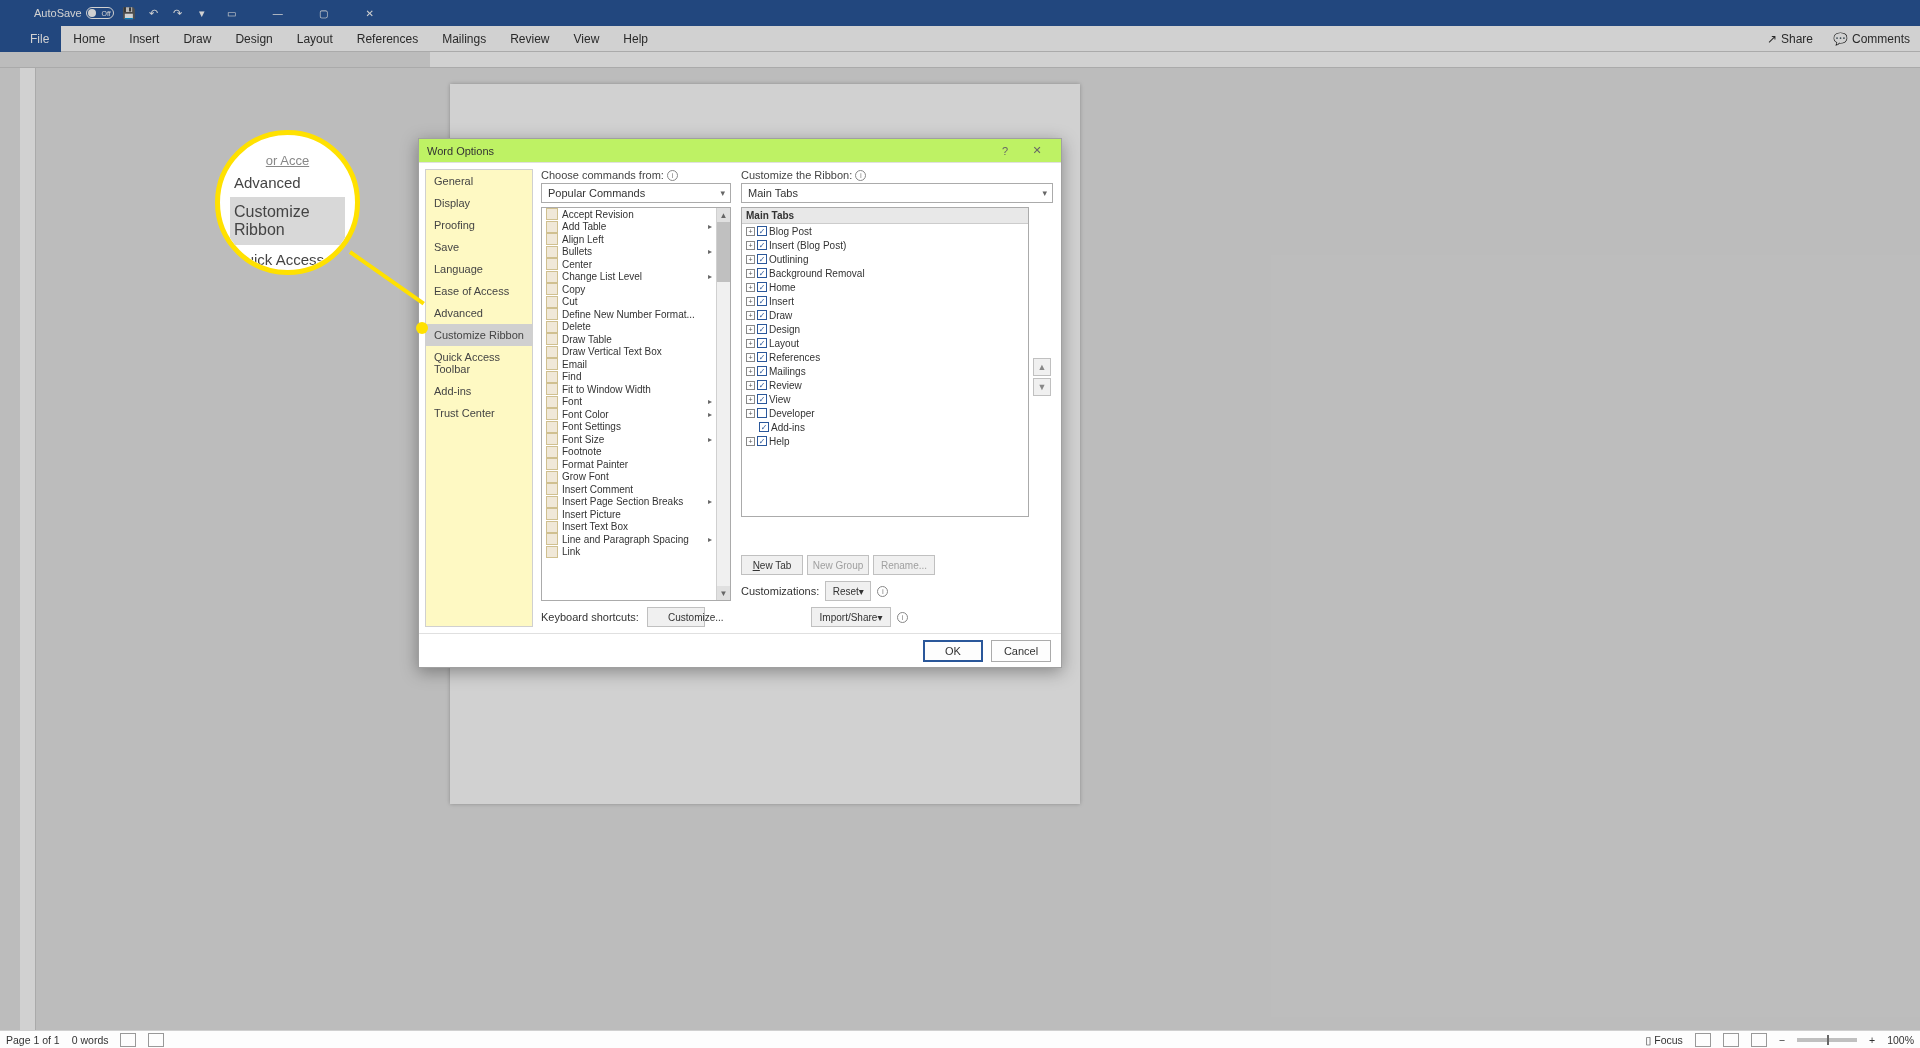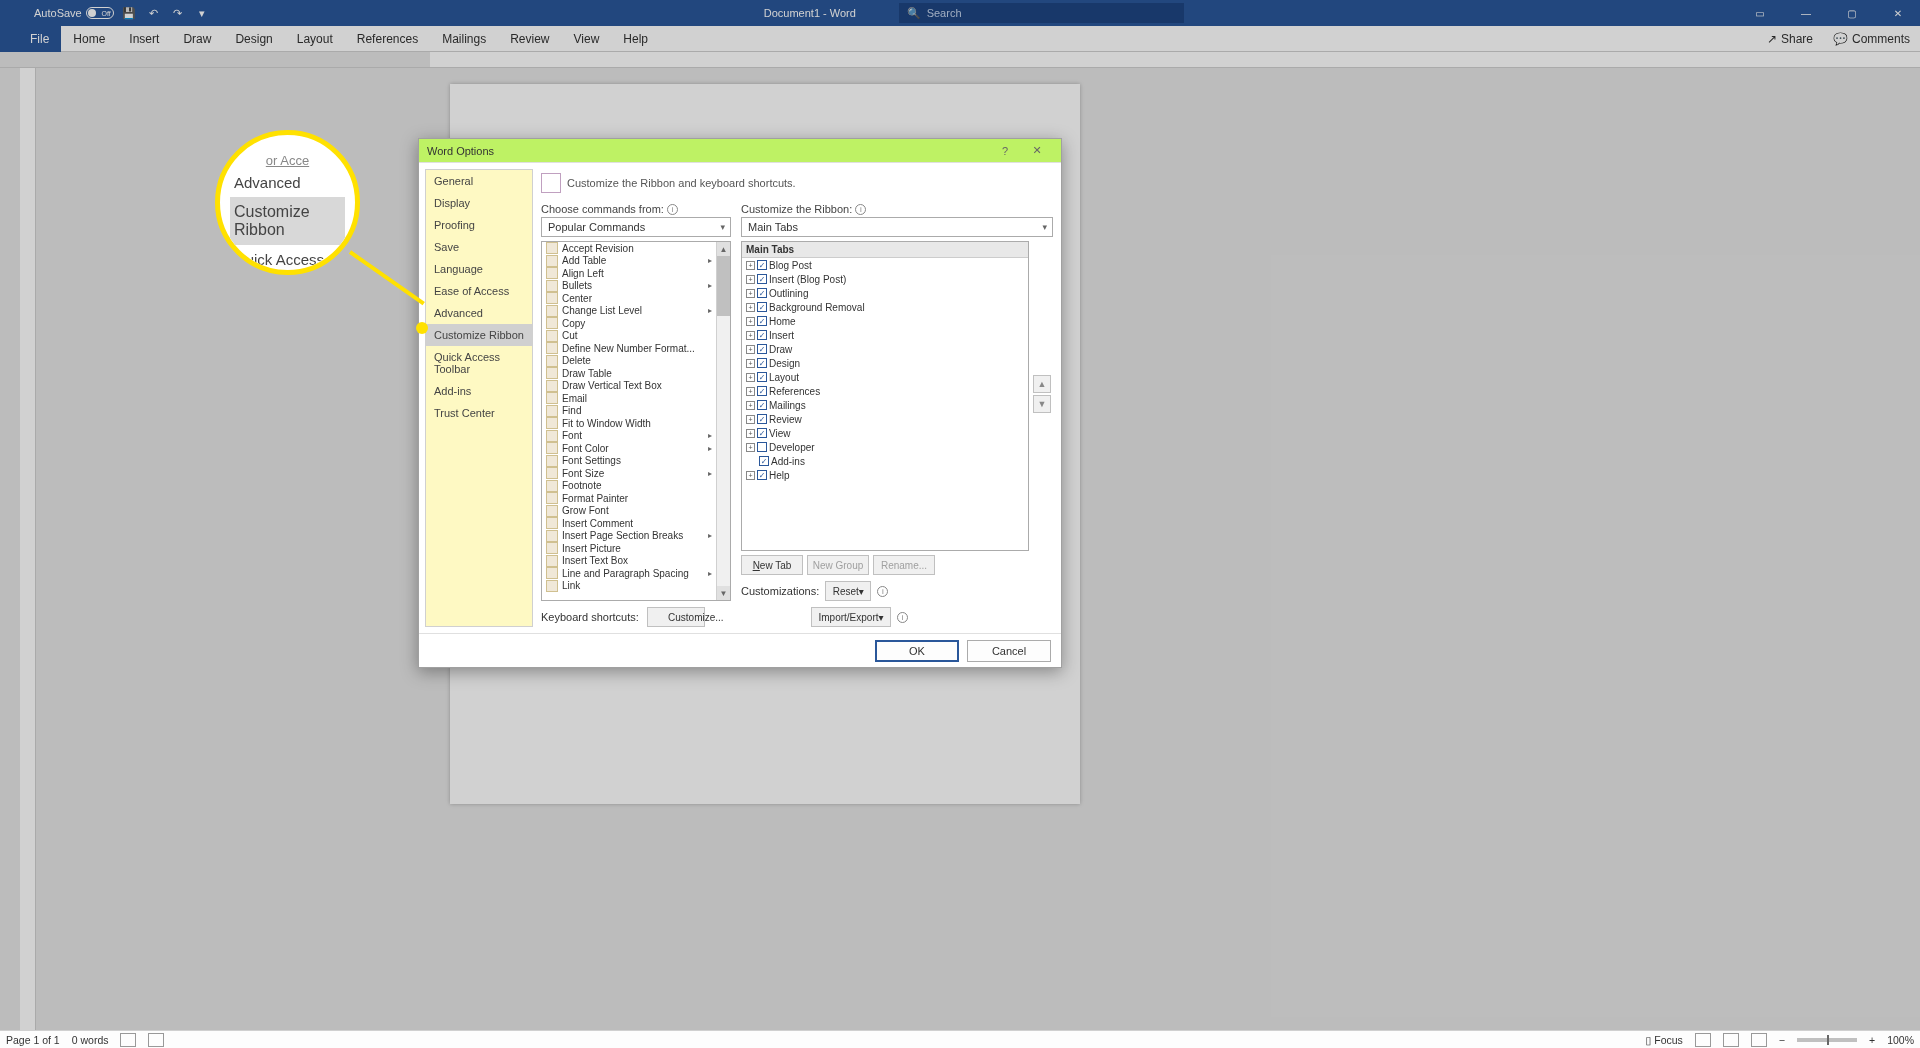--- a/index.html
+++ b/index.html
@@ -71,21 +71,21 @@
 .small-btn { width: 58px; height: 20px; border: 1px solid #c0c0c0; background: #f0f0f0; font-size: 10px; color: #888; display:flex; align-items:center; justify-content:center; }
 .tab-actions { display: flex; gap: 4px; margin-top: 4px; }
 .tab-actions .small-btn { flex:none; width: 62px; color:#333; }
 .tab-actions .small-btn.disabled { color:#a0a0a0; }
 .tab-actions .small-btn.primary { color:#333; }
 .reorder-btns { width: 20px; display:flex; flex-direction:column; gap:2px; justify-content:center; }
 .reorder { width:18px; height:18px; border:1px solid #c0c0c0; background:#f0f0f0; font-size:9px; color:#888; display:flex;align-items:center;justify-content:center; }
 .cust-row { display:flex; align-items:center; gap:6px; margin-top:6px; font-size:11px; }
 .kbd-row { display:flex; align-items:center; gap:8px; margin-top:6px; }
 .dlg-footer { height: 34px; border-top: 1px solid #e0e0e0; display: flex; align-items: center; justify-content: flex-end; padding: 0 10px; gap: 8px; }
-.dlg-btn { width: 84px; height: 22px; border: 1px solid #ababab; background: #fdfdfd; font-size: 11px; display:flex;align-items:center;justify-content:center; }
+.dlg-btn { width: 60px; height: 22px; border: 1px solid #ababab; background: #fdfdfd; font-size: 11px; display:flex;align-items:center;justify-content:center; }
 .dlg-btn.primary { border: 2px solid #2a579a; }
 
 
 .magnifier-circle { position: absolute; left: 215px; top: 130px; width: 145px; height: 145px; border: 5px solid #ffe100; border-radius: 50%; background: #fff; overflow: hidden; z-index: 20; }
 .magnifier-circle .mag-content { padding: 18px 10px; font-size: 15px; color: #444; }
 .mag-item { padding: 6px 4px; }
 .mag-item.sel { background: #d8d8d8; font-size: 16px; }
 .mag-line { position: absolute; left: 350px; top: 250px; width: 90px; height: 4px; background: #ffe100; transform: rotate(35deg); transform-origin: left; z-index:19; }
 .mag-dot { position:absolute; left:416px; top:322px; width:12px; height:12px; border-radius:50%; background:#ffe100; z-index:21; }
 
@@ -107,27 +107,20 @@
     <span class="autosave">
       <span>AutoSave</span>
       <span class="toggle">
           <span>Off</span>
         </span>
     </span>
     <span class="qat-icon">💾</span>
     <span class="qat-icon">↶</span>
     <span class="qat-icon">↷</span>
     <span class="qat-icon">▾</span>
-  </div>
-  <div class="center">
-    <span class="doc-title">Document1 - Word</span>
-    <span class="search-box">
-      <span>🔍</span>
-      <span>Search</span>
-    </span>
   </div>
   <div class="right">
     <span class="win-btn">▭</span>
     <span class="win-btn">—</span>
     <span class="win-btn">▢</span>
     <span class="win-btn">✕</span>
   </div>
 </div>
 
 <div class="ribbon-bar">
@@ -185,24 +178,20 @@
         <div class="cat-item">Save</div>
         <div class="cat-item">Language</div>
         <div class="cat-item">Ease of Access</div>
         <div class="cat-item">Advanced</div>
         <div class="cat-item selected">Customize Ribbon</div>
         <div class="cat-item">Quick Access Toolbar</div>
         <div class="cat-item">Add-ins</div>
         <div class="cat-item">Trust Center</div>
       </div>
     <div class="main-panel">
-      <div class="panel-heading">
-        <span class="heading-icon"></span>
-        <span>Customize the Ribbon and keyboard shortcuts.</span>
-      </div>
       <div class="two-cols">
 
         <div class="col" style="width:190px;flex:none;">
           <div class="field-label">
             <span>Choose commands from:</span>
             <span class="help-dot">i</span>
           </div>
           <div class="dropdown">Popular Commands</div>
           <div class="listbox cmd">
             <div class="list-scroll" id="cmd-list" style="margin-right:14px;">
@@ -445,21 +434,21 @@
               </div>
             <div class="small-btn disabled">New Group</div>
             <div class="small-btn disabled">Rename...</div>
           </div>
           <div class="cust-row">
             <span>Customizations:</span>
             <div class="small-btn" style="width:46px;color:#333;"><span>Reset</span> ▾</div>
             <span class="help-dot">i</span>
           </div>
           <div class="cust-row" style="justify-content:flex-start; margin-left:70px;">
-            <div class="small-btn" style="width:80px;color:#333;"><span>Import/Export</span> ▾</div>
+            <div class="small-btn" style="width:80px;color:#333;"><span>Import/Share</span> ▾</div>
             <span class="help-dot">i</span>
           </div>
         </div>
       </div>
     </div>
   </div>
   <div class="dlg-footer">
     <div class="dlg-btn primary">OK</div>
     <div class="dlg-btn">Cancel</div>
   </div>

